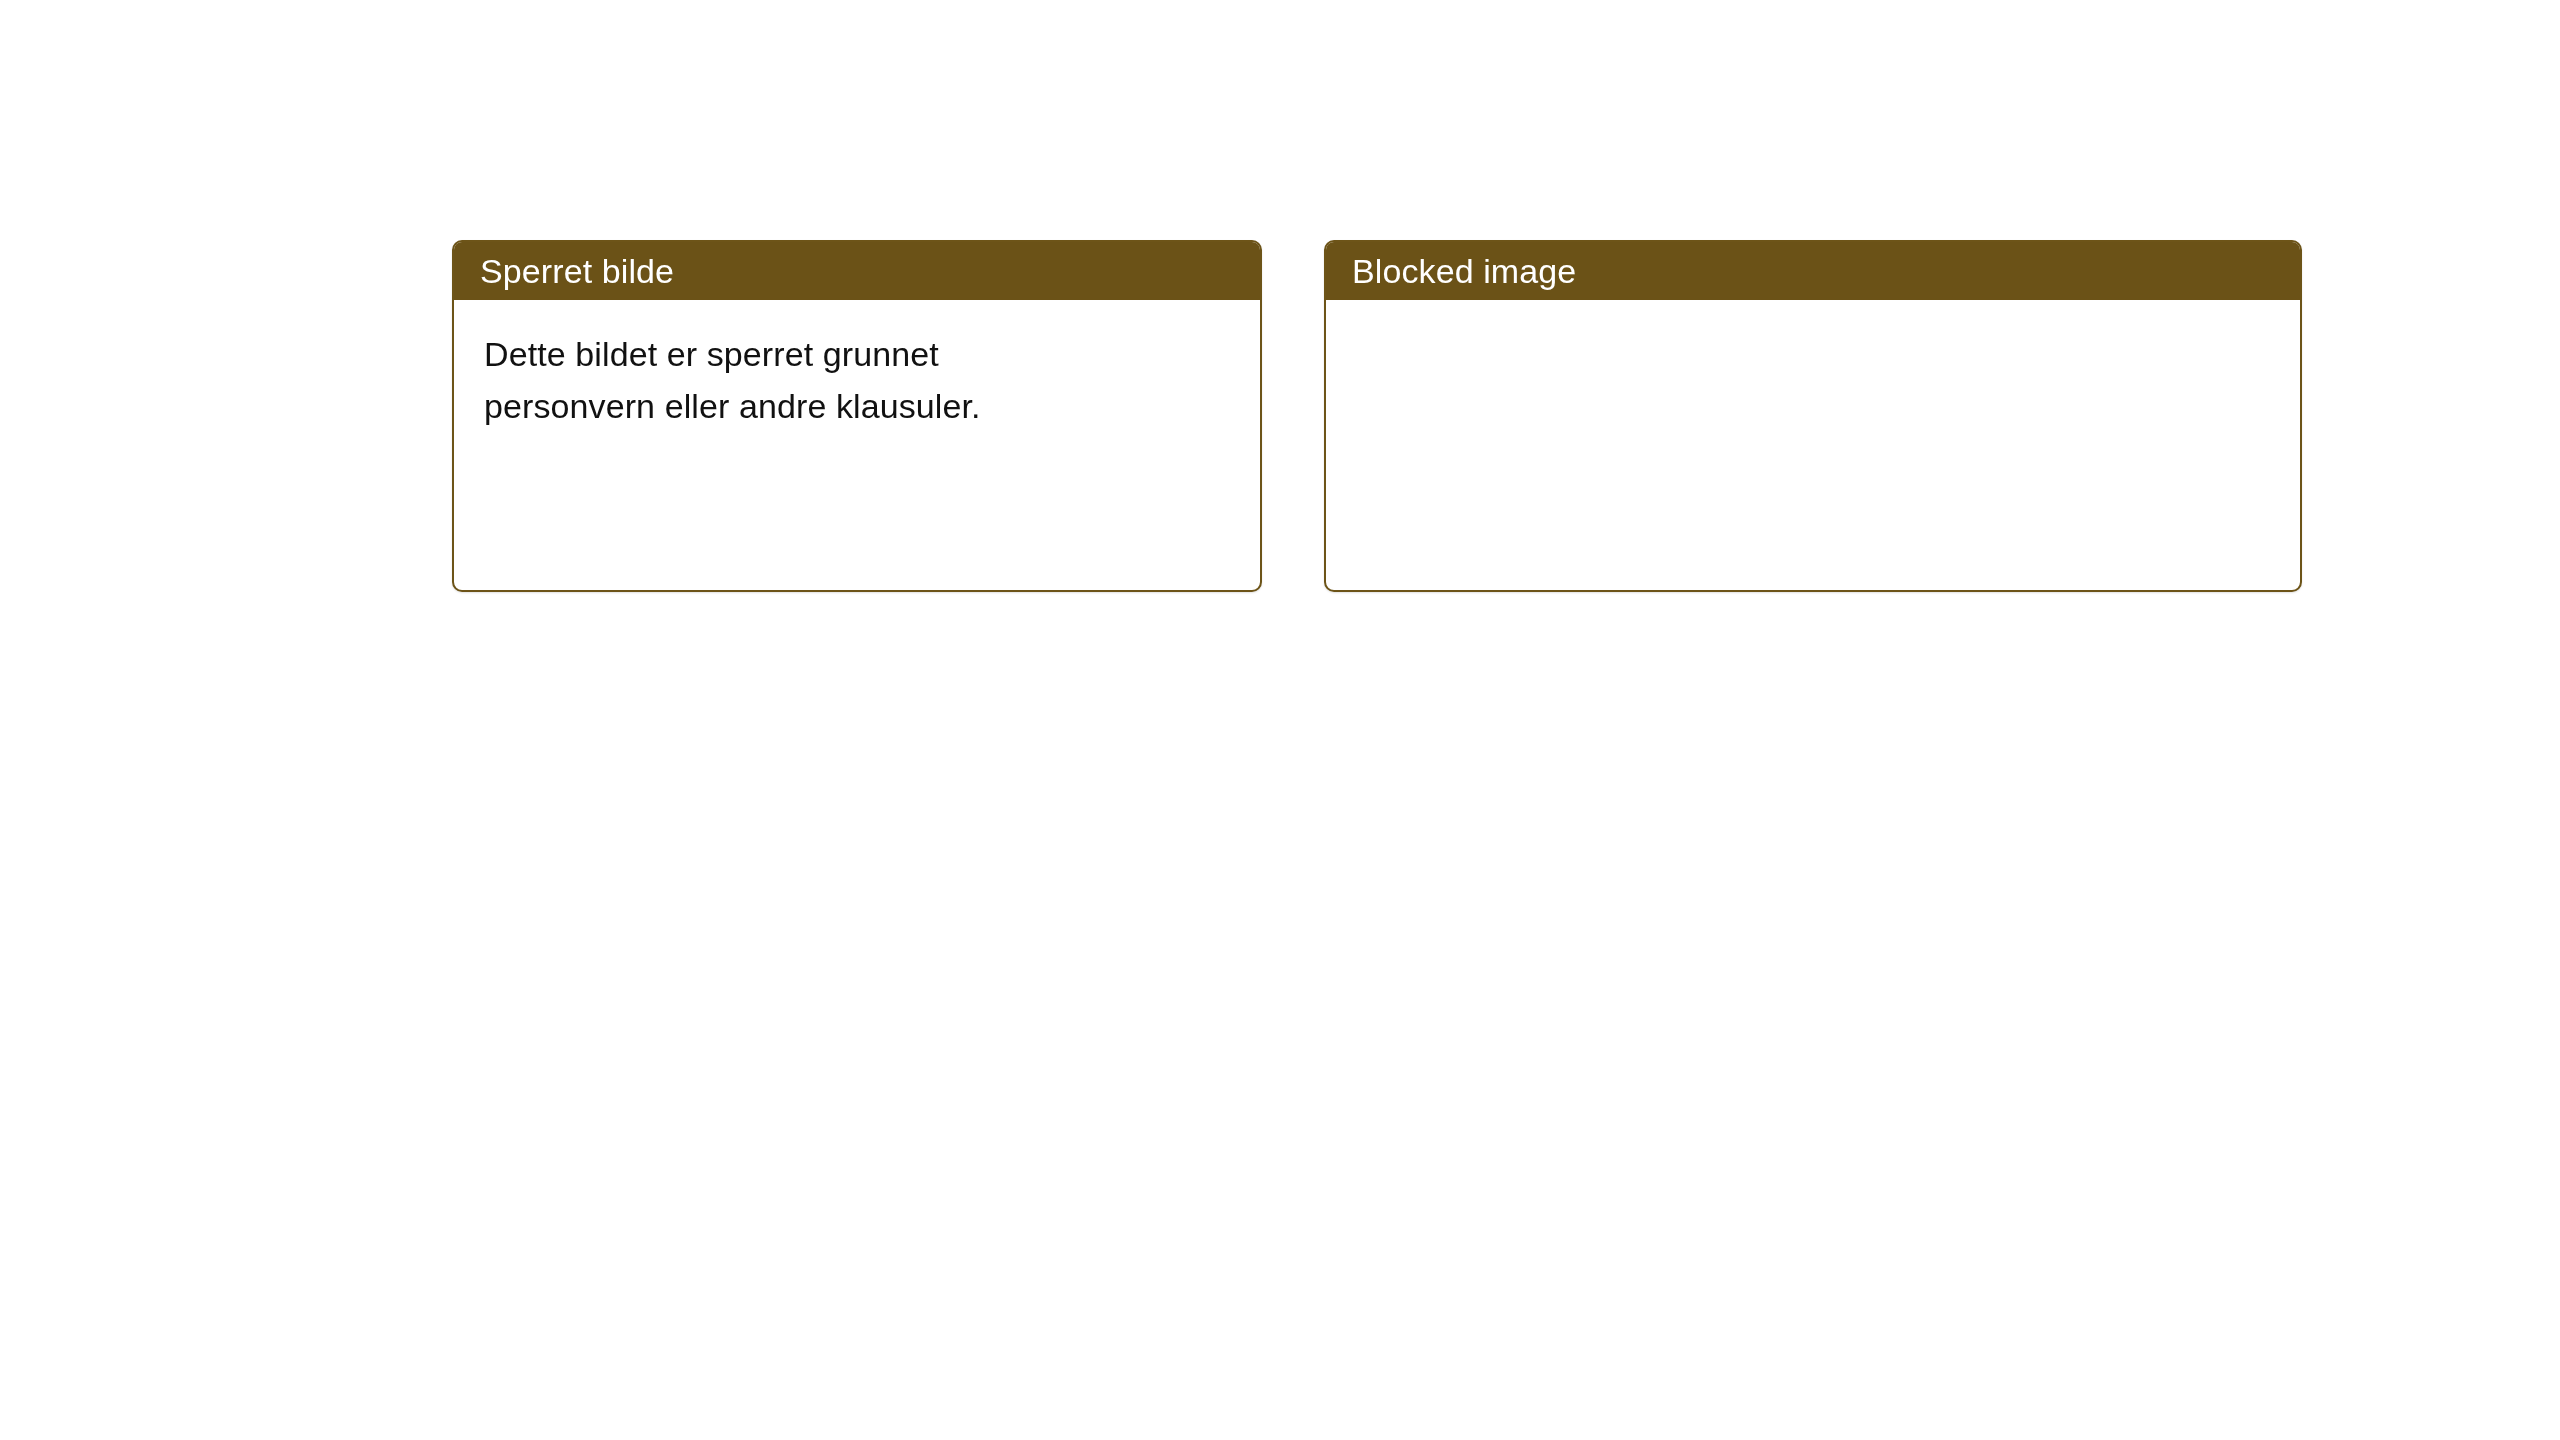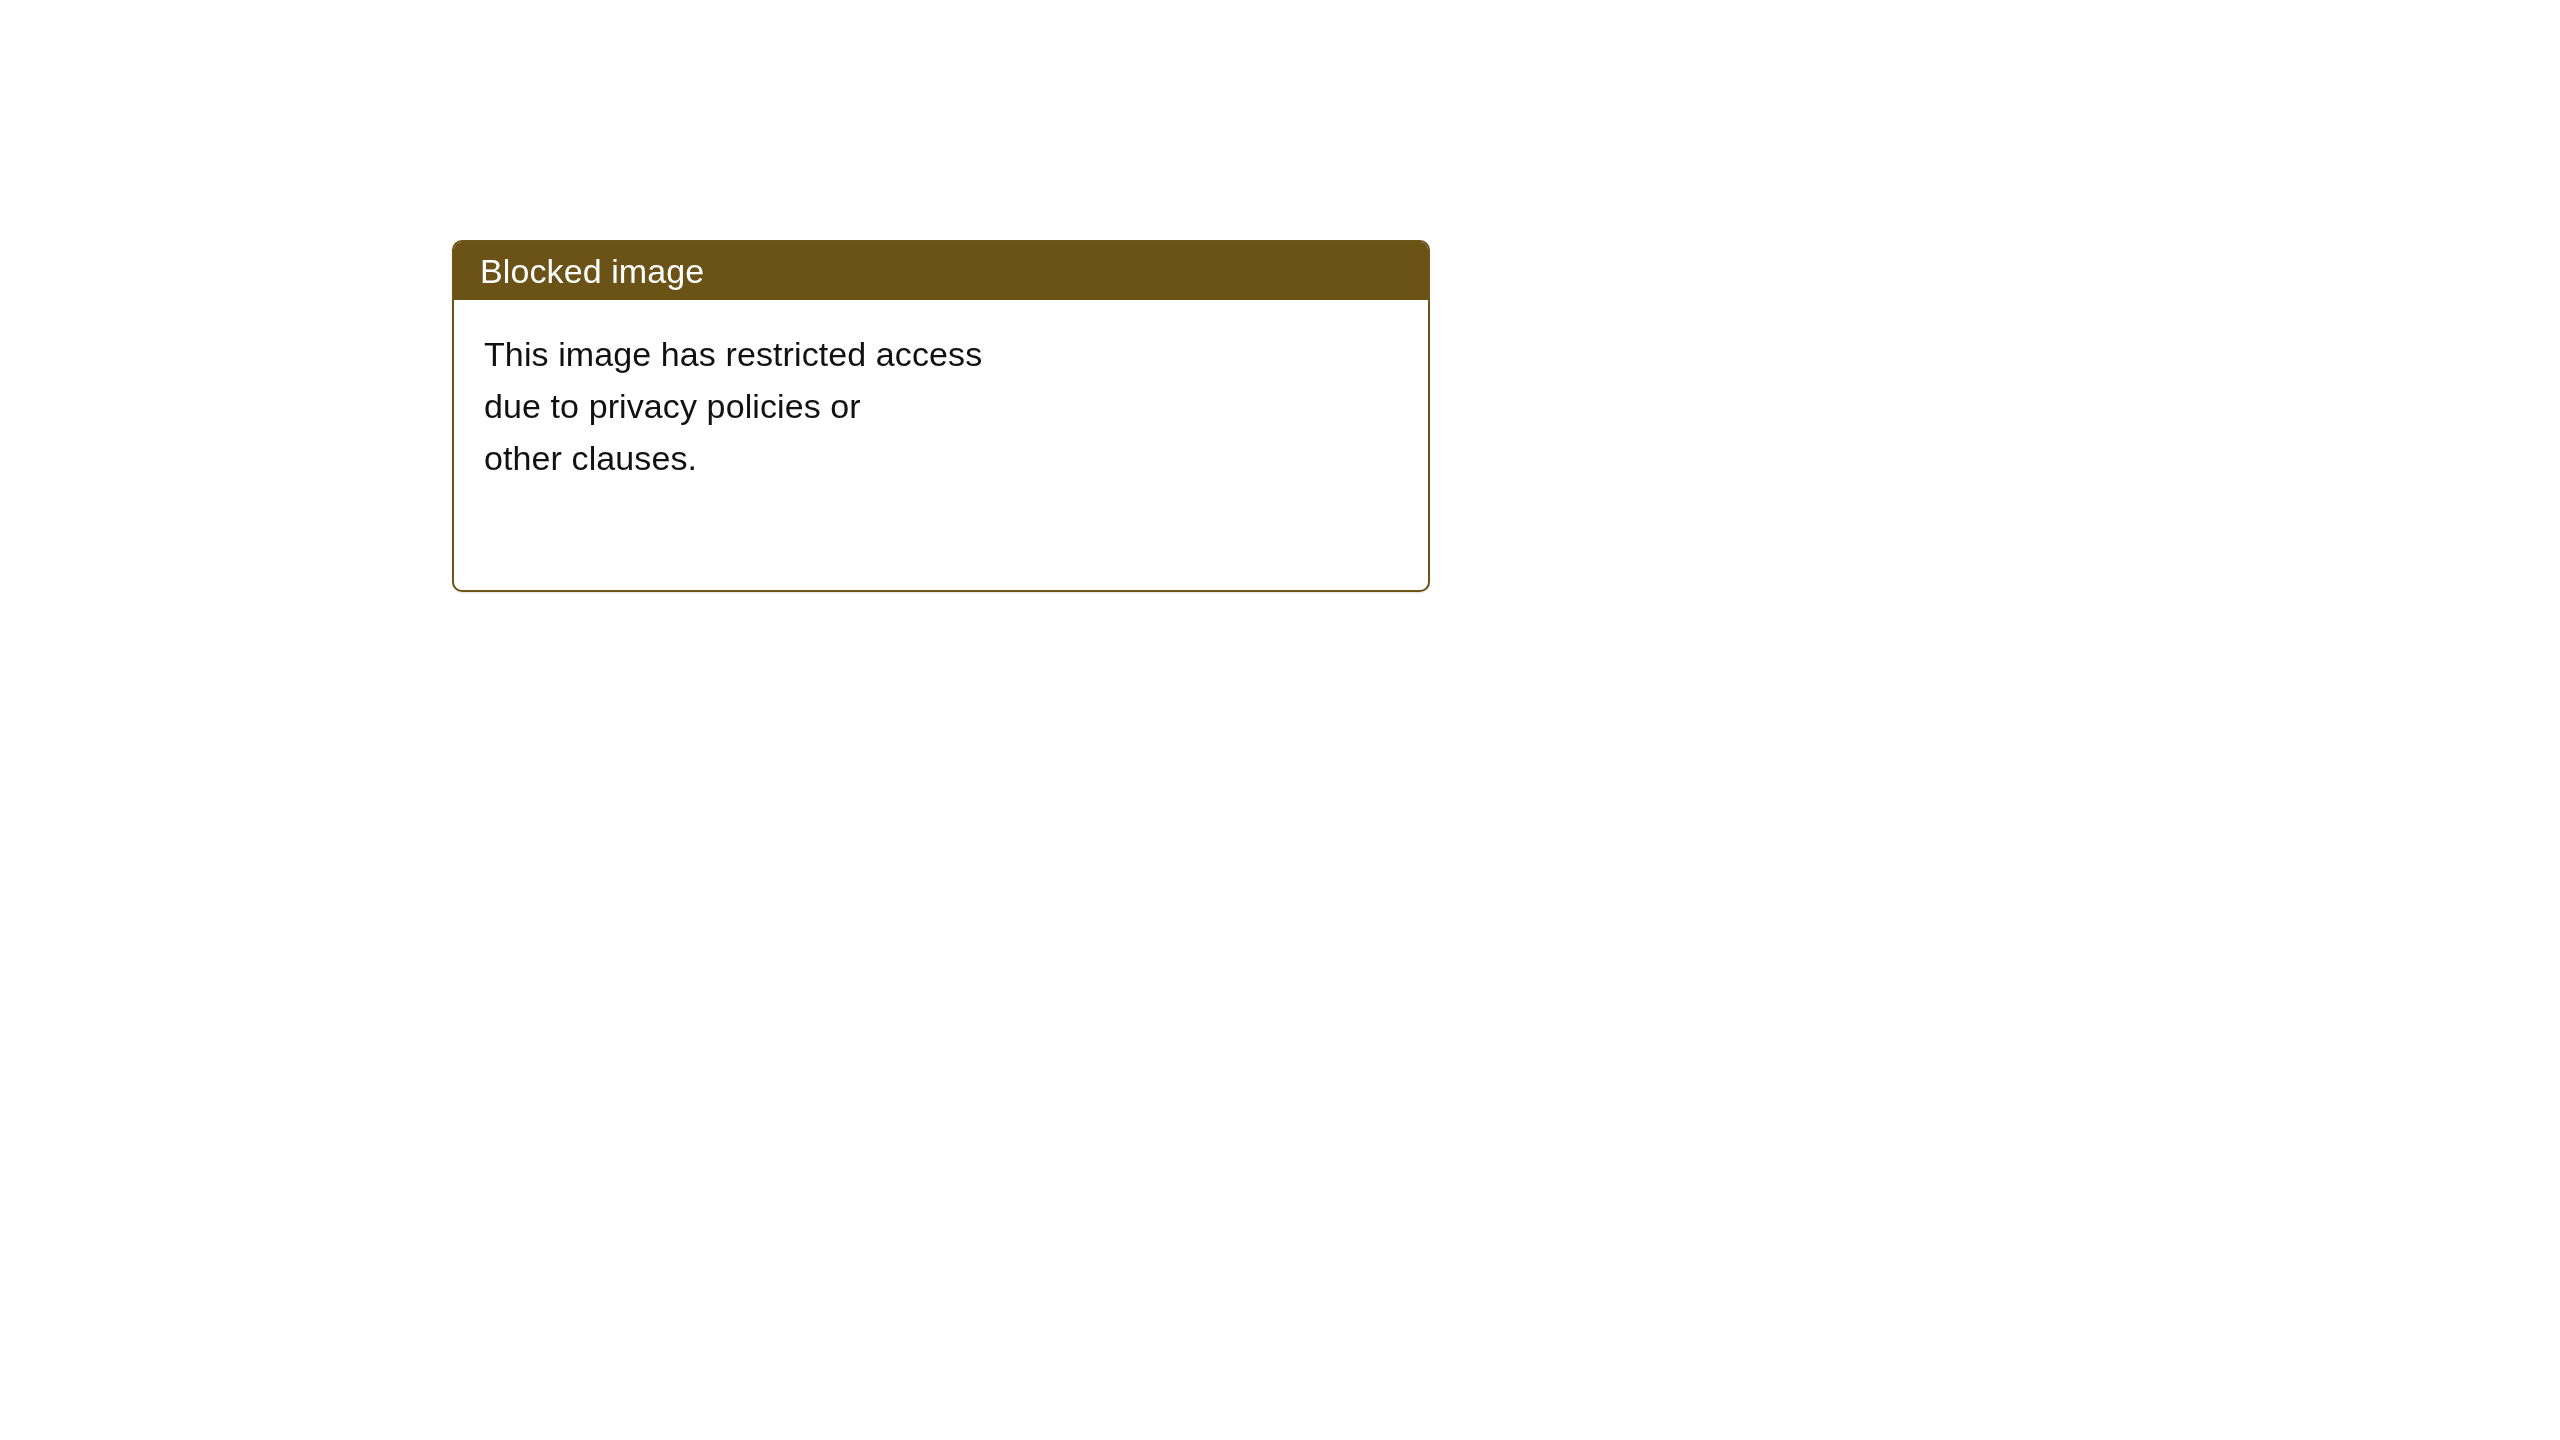--- a/index.html
+++ b/index.html
@@ -77,26 +77,30 @@
   .card-en .card-body-text {
     max-width: 680px;
   }
 </style>
 </head>
 <body>
 
 <div class="page">
   <div class="cards">
 
+    <div class="notice-card card-no">
+      <div class="card-header">
+        <span class="card-header-title">Sperret bilde</span>
+      </div>
+      <div class="card-body">
+        <div class="card-body-text">Dette bildet er sperret grunnet
+personvern eller andre klausuler.</div>
+      </div>
+    </div>
 
     <div class="notice-card card-en">
       <div class="card-header">
         <span class="card-header-title">Blocked image</span>
-      </div>
-      <div class="card-body">
-        <div class="card-body-text">This image has restricted access
-due to privacy policies or
-other clauses.</div>
       </div>
     </div>
 
   </div>
 </div>
 
 </body></html>

